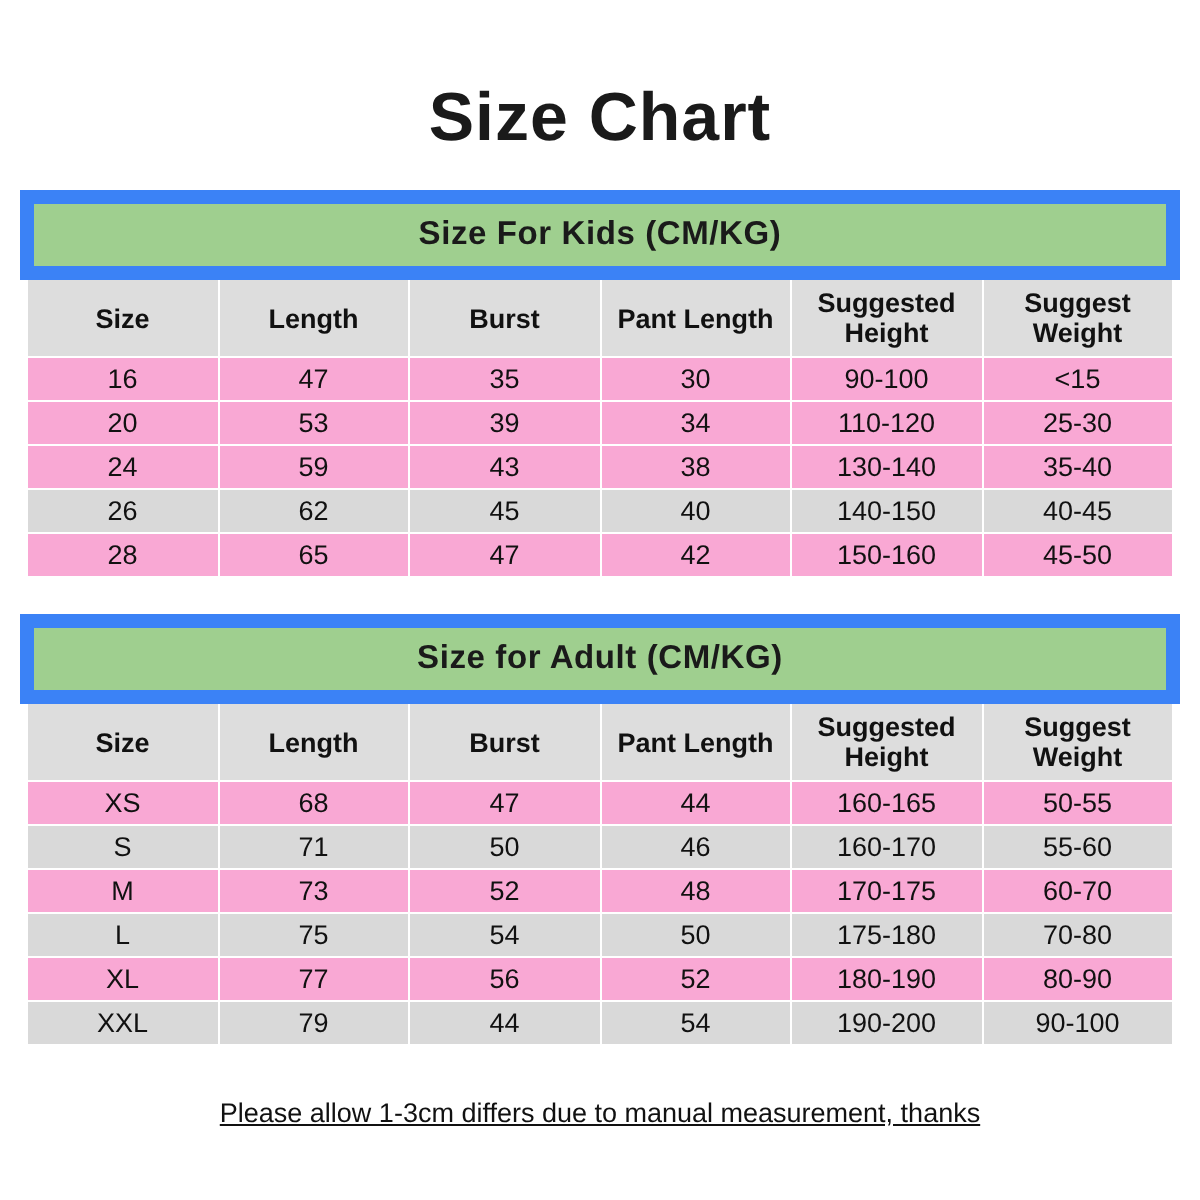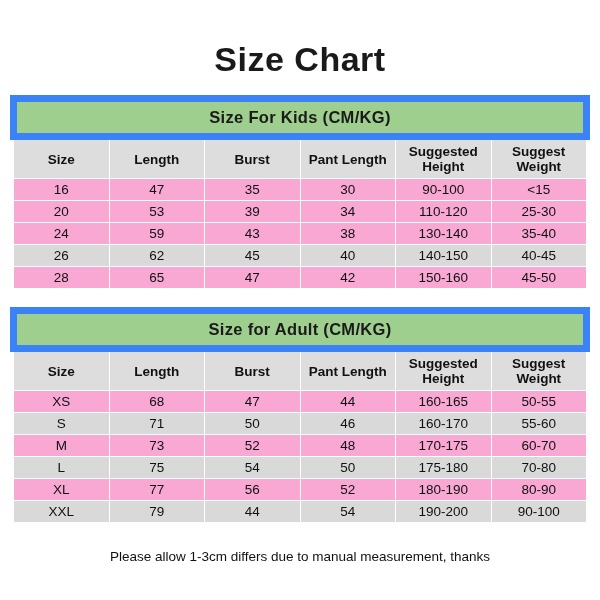--- a/index.html
+++ b/index.html
@@ -77,20 +77,21 @@
 
   .notes {
     margin: 22px 0 0 0;
     text-align: center;
     font-size: 13.5px;
     line-height: 21px;
     color: #111111;
   }
   .notes div {
     padding: 1px 0;
+    text-decoration: underline;
   }
 </style>
 </head>
 <body>
 
 <div class="page">
 
   <div class="title">Size Chart</div>
 
   <div class="table-block">

